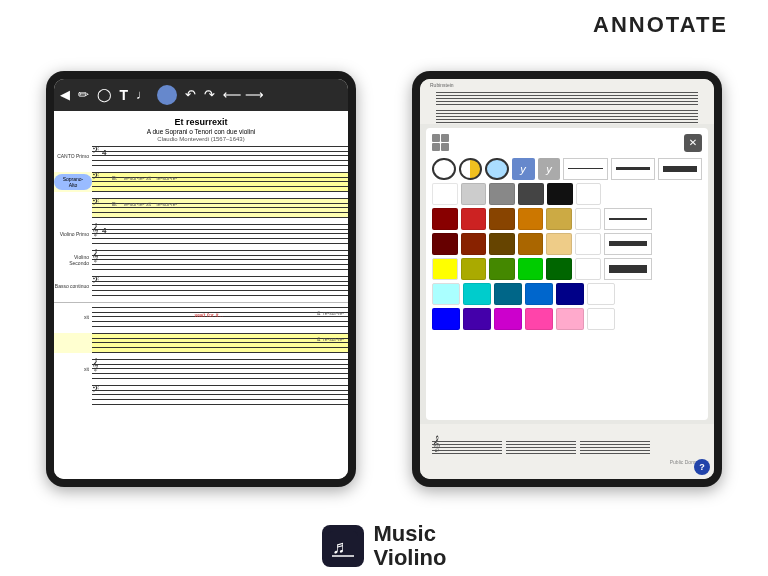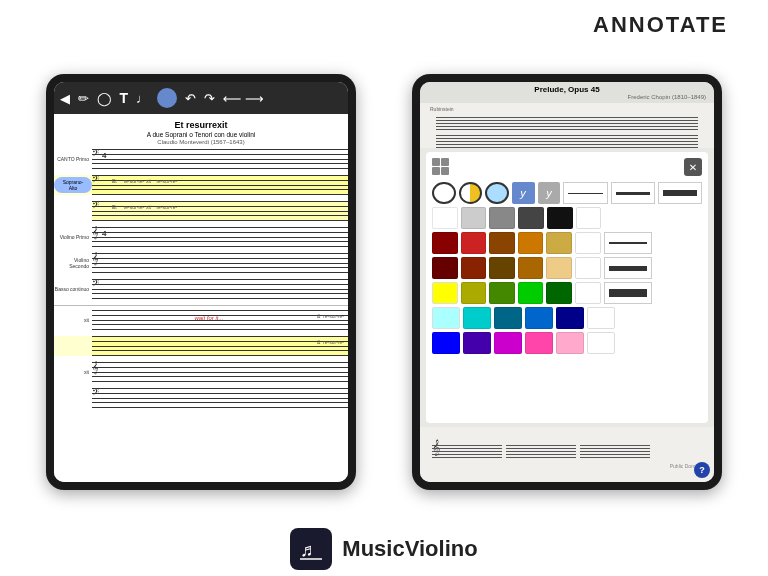--- a/index.html
+++ b/index.html
@@ -309,21 +309,21 @@
       border-radius: 8px;
       display: flex;
       align-items: center;
       justify-content: center;
       color: #fff;
       font-size: 20px;
     }
 
     .logo-text {
       display: flex;
-      flex-direction: row;
+      flex-direction: column;
     }
 
     .logo-name-top {
       font-size: 22px;
       font-weight: bold;
       color: #222;
       line-height: 1.1;
     }
 
     .logo-name-bottom {
@@ -514,26 +514,20 @@
           </div>
         </div>
       </div>
     </div>
   </div>
 
   <div class="tablet tablet-right">
     <div class="tablet-screen">
       <div class="right-screen-inner">
 
-        <div class="right-top-bar">
-          <div style="flex:1;text-align:center;">
-            <div style="font-size:8px;font-weight:bold;">Prelude, Opus 45</div>
-            <div style="font-size:6px;color:#666;text-align:right;">Frederic Chopin (1810–1849)</div>
-          </div>
-        </div>
 
         <div class="right-sheet-preview">
           <div style="font-size:5px;color:#666;position:absolute;top:3px;left:10px;">Rubinstein</div>
 
           <div style="width:100%;padding-top:10px;">
             <div style="display:flex;flex-direction:column;gap:2px;padding:0 8px;">
               <div style="position:relative;height:16px;">
                 <div style="height:1px;background:#555;width:100%;position:absolute;top:3px;"></div>
                 <div style="height:1px;background:#555;width:100%;position:absolute;top:6px;"></div>
                 <div style="height:1px;background:#555;width:100%;position:absolute;top:9px;"></div>

